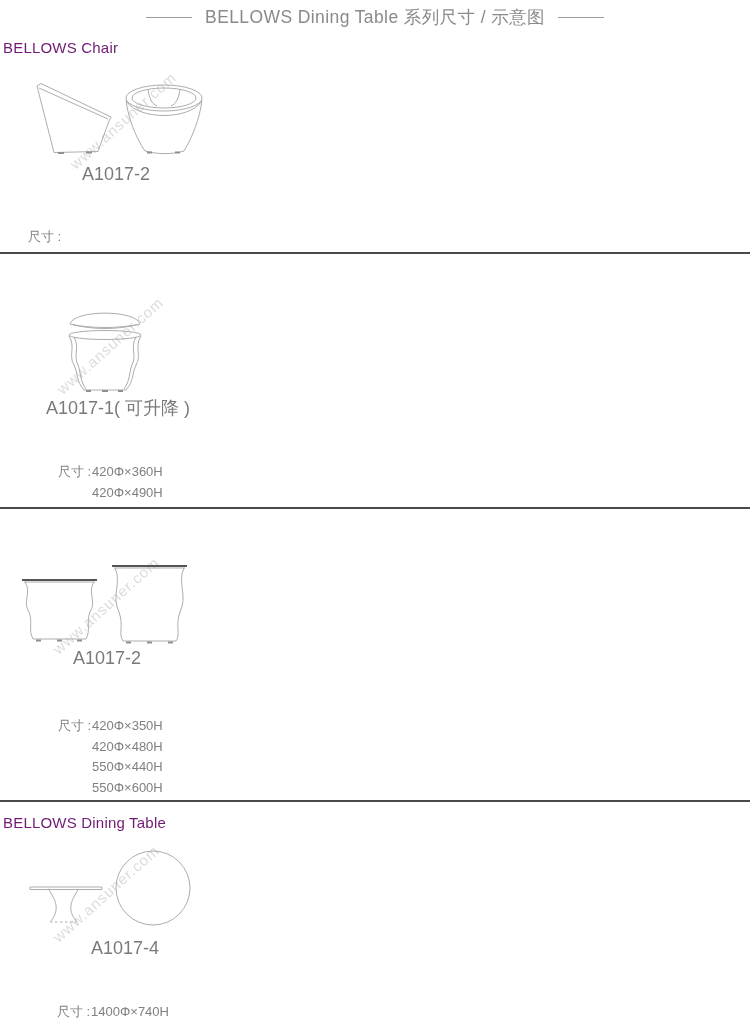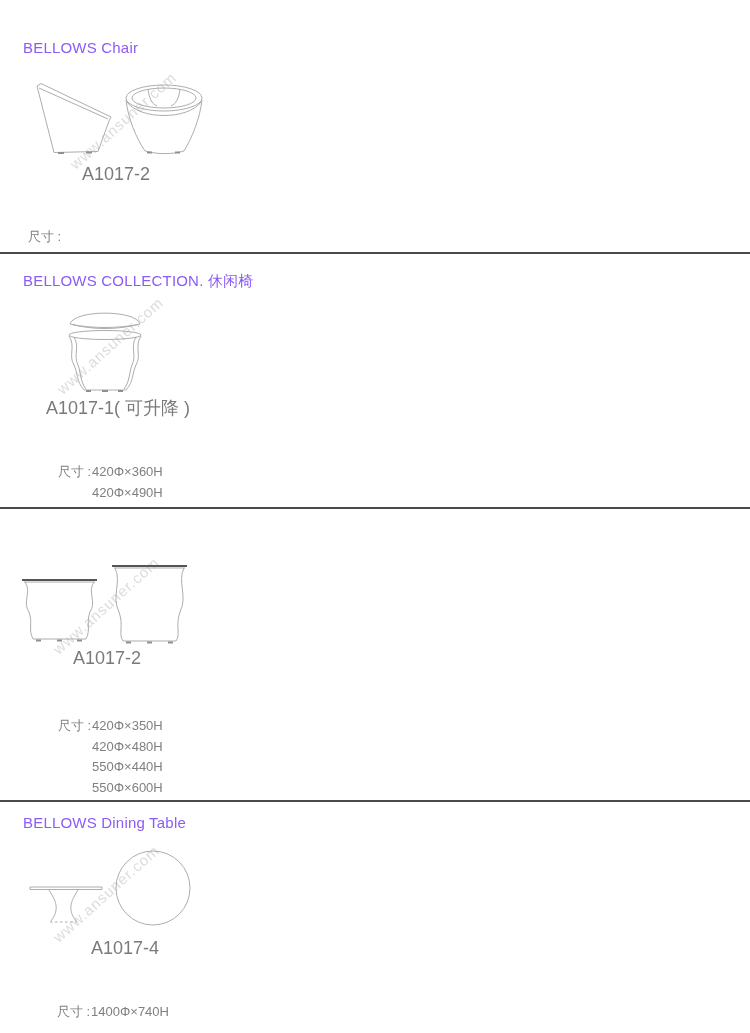--- a/index.html
+++ b/index.html
@@ -14,21 +14,21 @@
     display:flex; align-items:center; justify-content:center; gap:13px;
   }
   .title-rule { width:46px; height:1px; background:#9b9b9b; }
   .page-title {
     font-size:17.5px; font-weight:400; color:#8a8a8a; letter-spacing:.4px;
     white-space:nowrap;
   }
   
   .sec-heading {
     position:absolute; left:3px; font-size:15px; font-weight:400;
-    color:#8b5cf6; letter-spacing:.2px; white-space:nowrap;margin-left:20px;
+    color:#701a75; letter-spacing:.2px; white-space:nowrap;
   }
   .divider { position:absolute; left:0; width:750px; height:2px; background:#4a4a4a; }
   .model-label {
     position:absolute; font-size:18px; color:#7a7a7a; text-align:center;
     white-space:nowrap;
   }
   .dims { position:absolute; font-size:13px; color:#808080;margin-top:36px; }
   .dim-row { display:flex; line-height:20.5px; white-space:nowrap; }
   .dim-label { display:inline-block; width:34px; }
   .dims-s1 .dim-label { width:32px; }
@@ -44,20 +44,25 @@
   }
   svg.art .dark { stroke:#555555; stroke-width:2; }
   svg.art .dash { stroke-dasharray:2.5,2.5; }
   svg.art .foot { stroke:#8f8f8f; stroke-width:2; }
 </style>
 </head>
 <body>
 
 <div class="page">
 
+  <div class="title-row">
+    <span class="title-rule"></span>
+    <span class="page-title">BELLOWS Dining Table 系列尺寸 / 示意图</span>
+    <span class="title-rule"></span>
+  </div>
 
   <div class="sec-heading" style="top:39px;">BELLOWS Chair</div>
 
   <div class="watermark" style="left:43px; top:112px;">www.ansuner.com</div>
 
   <svg class="art" style="left:18px; top:78px;" width="200" height="86" viewBox="0 0 200 86">
     <g>
       <path d="M19,8 L23,5.5 L93,39 L91,43 L80,73.5 L36,74.5 Z"></path>
       <path d="M21,10 L90,41"></path>
       <line class="foot" x1="40" y1="75" x2="46" y2="75"></line>
@@ -80,21 +85,20 @@
   <div class="model-label" style="left:56px; top:164px; width:120px;">A1017-2</div>
 
   <div class="dims dims-s1" style="left:28px; top:191px;">
     <div class="dim-row">
       <span class="dim-label">尺寸 :</span>
     </div>
   </div>
 
   <div class="divider" style="top:252px;"></div>
 
-  <div class="sec-heading" style="top:272px;">BELLOWS COLLECTION. 休闲椅</div>
 
   <div class="watermark" style="left:30px; top:337px;">www.ansuner.com</div>
 
   <svg class="art" style="left:58px; top:303px;" width="95" height="93" viewBox="0 0 95 93">
     <g>
       <path d="M12,21 C16,6.5 78,6.5 82,21 C60,27 34,27 12,21 Z"></path>
       <path d="M14,21.5 C34,25.5 60,25.5 80,21.5"></path>
       <ellipse cx="47" cy="32" rx="36" ry="4.5"></ellipse>
       <path d="M11,33 C18,44 10,52 16,62 C20,70 18,78 26,87"></path>
       <path d="M83,33 C76,44 84,52 78,62 C74,70 76,78 68,87"></path>

